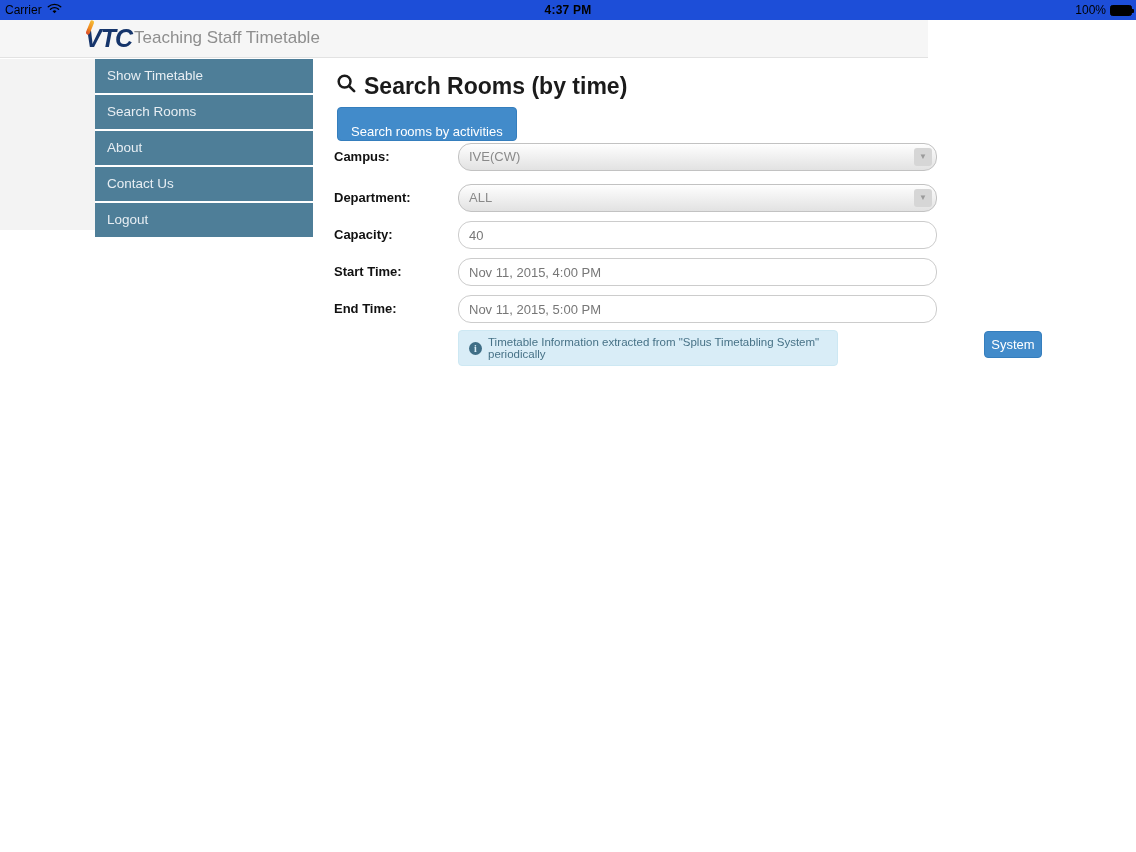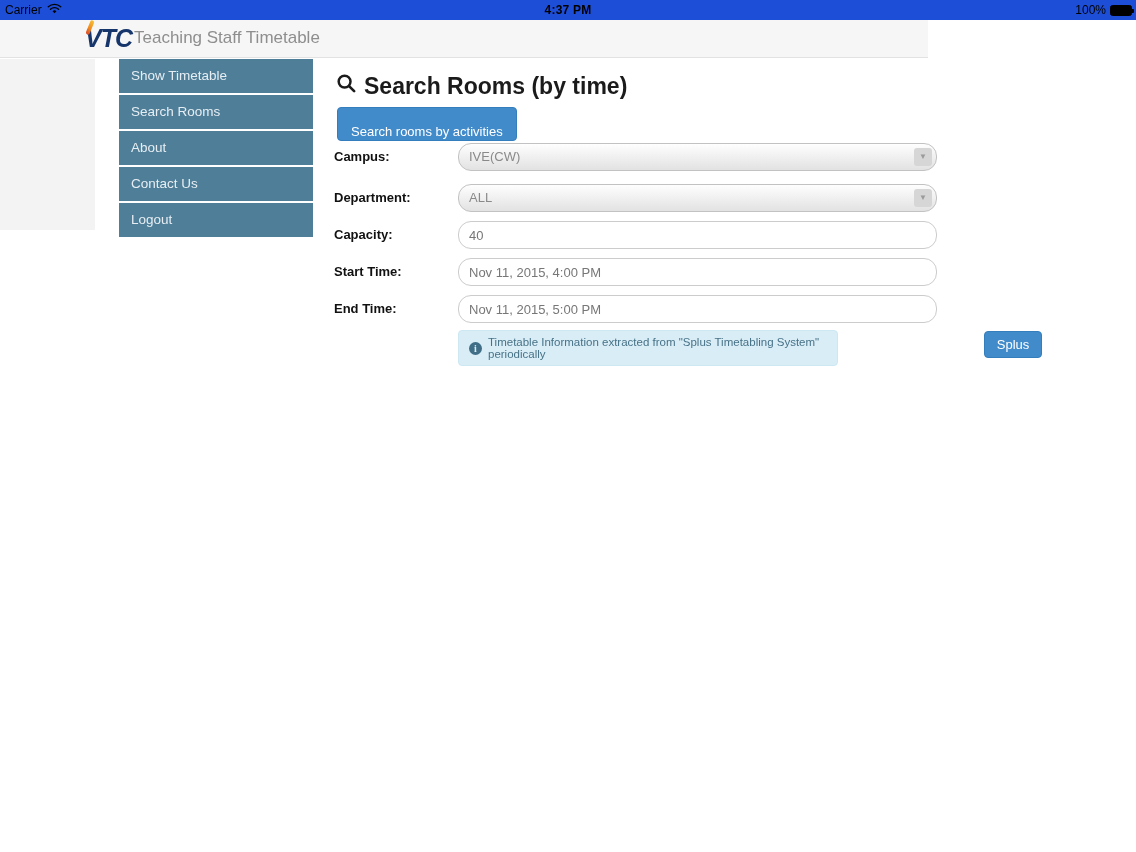--- a/index.html
+++ b/index.html
@@ -19,21 +19,21 @@
   .header { position:absolute; top:20px; left:0; width:928px; height:38px; background:#f6f6f6; border-bottom:1px solid #e2e2e2; }
   .logo { position:absolute; left:85px; top:4px; height:30px; font-style:italic; font-weight:bold; font-size:25px; letter-spacing:-1px; white-space:nowrap; }
   .logo-v { color:#16356b; position:relative; }
   .logo-flame { position:absolute; left:88px; top:0px; width:4px; height:15px; background:linear-gradient(200deg,#f6c43b,#ef8c1f 55%,#d9422b); border-radius:3px; transform:rotate(22deg); }
   .logo-tc { color:#16356b; }
   .app-title { position:absolute; left:134px; top:8px; font-size:17px; color:#8e8e8e; }
 
   
   .left-strip { position:absolute; left:0; top:59px; width:95px; height:171px; background:#f3f3f3; }
   .sidebar { position:absolute; left:95px; top:59px; width:218px; list-style:none; }
-  .sidebar-item { height:34px; line-height:33px; background:#4e7e98; color:#e7eef3; font-size:13.5px; padding-left:12px; cursor:pointer;margin-left:24px; }
+  .sidebar-item { height:34px; line-height:33px; background:#4e7e98; color:#e7eef3; font-size:13.5px; padding-left:12px; cursor:pointer; }
   .sidebar-item + .sidebar-item { border-top:2px solid #ffffff; height:36px; line-height:34px; }
 
   
   .page-title { position:absolute; left:336px; top:73px; display:flex; align-items:center; gap:7px; font-size:23px; font-weight:bold; color:#1b1b1b;text-align:center; }
   .btn { background:#428bca; border:1px solid #357ebd; border-radius:4px; color:#fff; font-size:13px; cursor:pointer; font-family:"Liberation Sans", sans-serif; }
   .btn-activities { position:absolute; left:337px; top:107px; height:27px; padding:16px 13px; }
   .btn-search { position:absolute; left:984px; top:331px; width:58px; height:27px; }
 
   .form-label { position:absolute; left:334px; width:100px; height:28px; line-height:28px; text-align:left; font-size:13px; font-weight:bold; color:#111; }
   .field { position:absolute; left:458px; width:479px; height:28px; border-radius:13px; font-size:13px; }
@@ -117,15 +117,15 @@
   <div class="form-label row4">Start Time:</div>
   <input type="text" class="field text-input row4" value="Nov 11, 2015, 4:00 PM" style="">
 
   <div class="form-label row5">End Time:</div>
   <input type="text" class="field text-input row5" value="Nov 11, 2015, 5:00 PM" style="">
 
   <div class="info-box">
     <span class="info-icon">i</span>
     <span>Timetable Information extracted from "Splus Timetabling System" periodically</span>
   </div>
-  <button class="btn btn-search">Splus</button>
+  <button class="btn btn-search">System</button>
 
 </div>
 
 </body></html>

